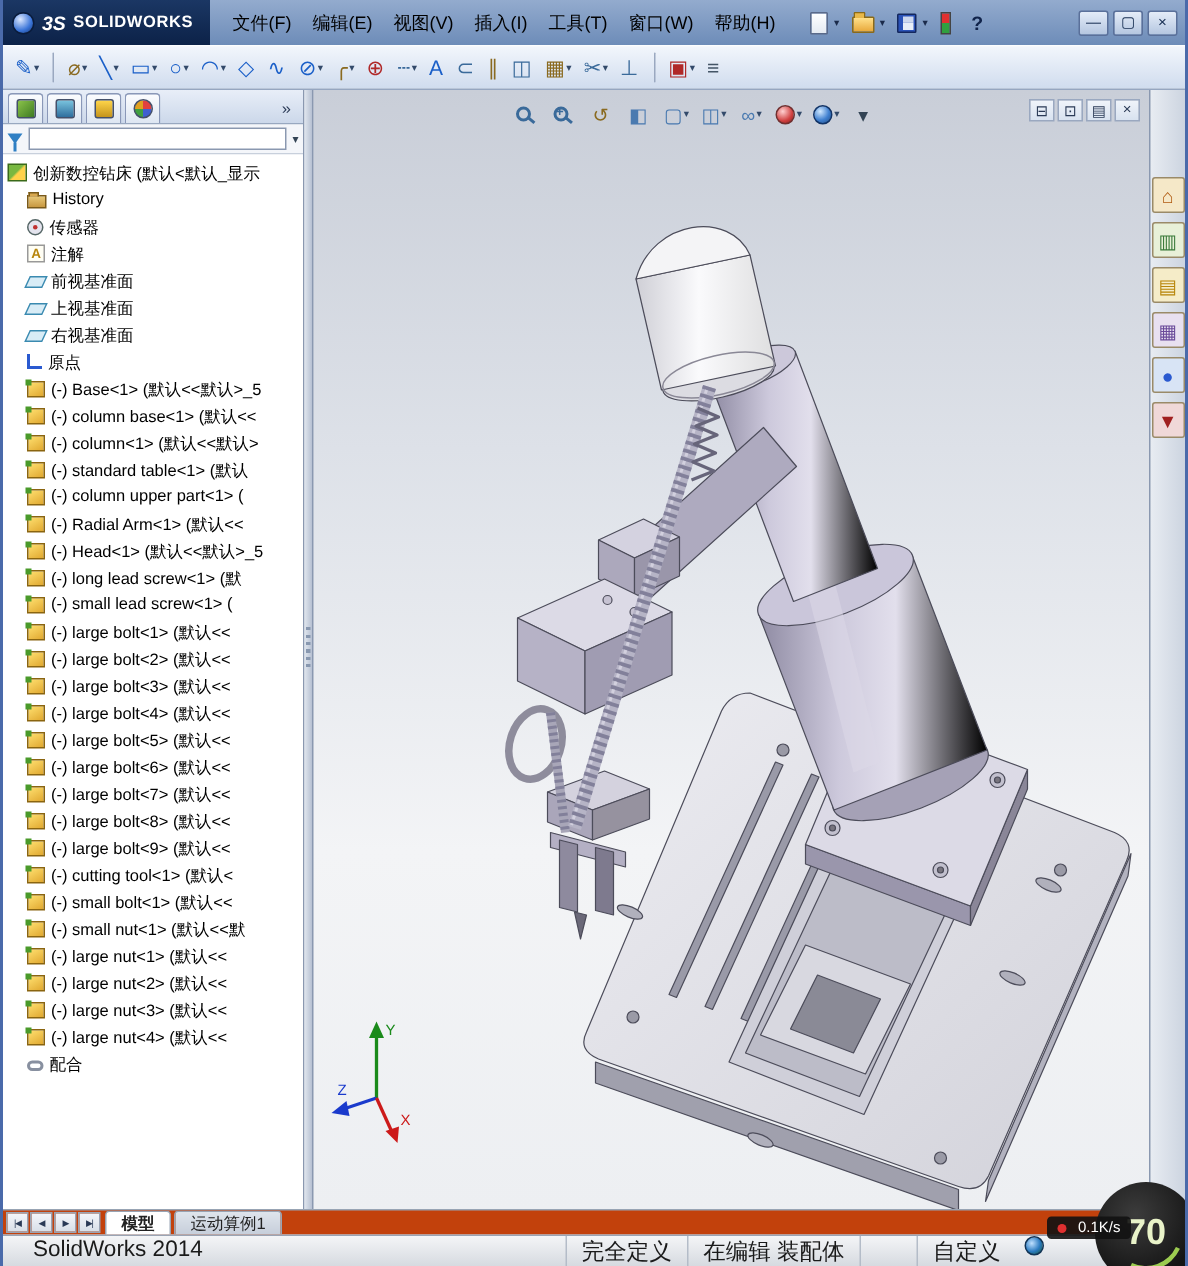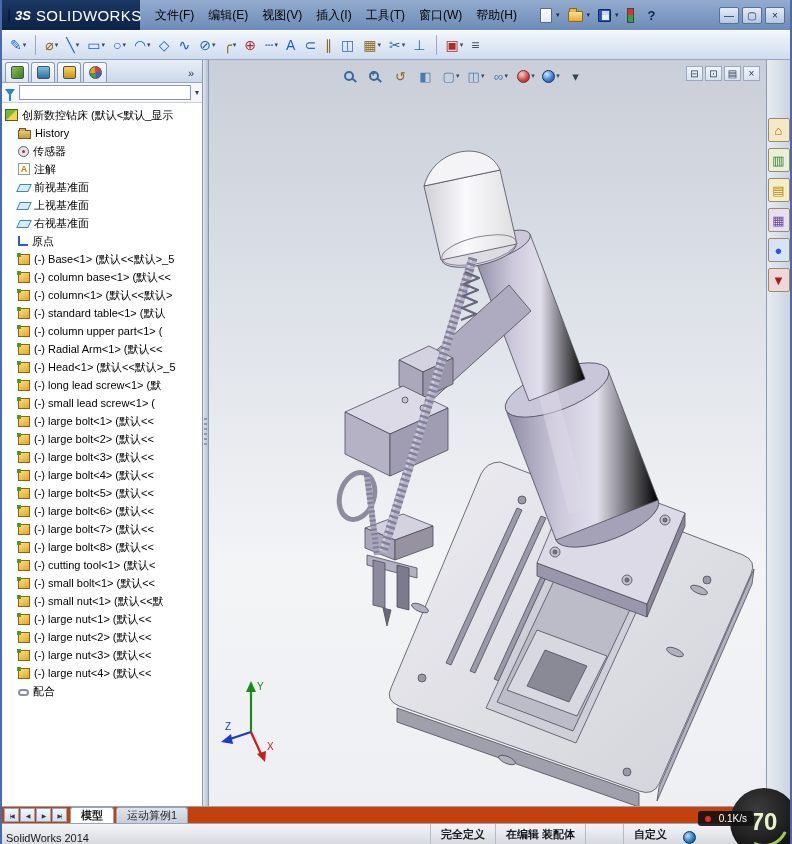--- a/index.html
+++ b/index.html
@@ -9,21 +9,21 @@
             border-left:2px solid #4a6aaa; border-right:2px solid #4a6aaa; }
 
   
   .titlebar { position:absolute; top:0; left:0; right:0; height:30px;
               background:linear-gradient(#93abce,#6d8cb8); display:flex; align-items:center; z-index:20; }
   .logo { width:138px; height:30px; background:linear-gradient(#1b3764,#0c2248);
           display:flex; align-items:center; gap:5px; padding-left:6px; flex:0 0 auto; }
   .logo-swirl { width:15px; height:15px; border-radius:50%;
                 background:radial-gradient(circle at 35% 30%,#dce8ff,#3a74d8 60%,#16356e); border:1px solid #0a1c3c; }
   .logo-mark { color:#fff; font-style:italic; font-weight:bold; font-size:13px; }
-  .logo-name { color:#fff; font-weight:normal; font-size:15px; letter-spacing:0.4px; }
+  .logo-name { color:#fff; font-weight:bold; font-size:11px; letter-spacing:0.4px; }
   .menubar { display:flex; margin-left:8px; }
   .menu-item { padding:4px 7px; font-size:12px; color:#000; cursor:default; }
   .quickbar { display:flex; align-items:center; gap:8px; margin-left:16px; }
   .qb-item { display:flex; align-items:center; gap:2px; }
   .qi-page { width:12px; height:15px; background:linear-gradient(#ffffff,#e4eaf2); border:1px solid #5a6a8a; border-radius:1px; }
   .qi-folder { width:15px; height:11px; background:linear-gradient(#ffe08a,#e8a83a); border:1px solid #8a6a1a; border-radius:1px; margin-top:3px; position:relative; }
   .qi-folder::before { content:""; position:absolute; top:-4px; left:0; width:6px; height:3px; background:#e8b84a; border:1px solid #8a6a1a; border-bottom:none; border-radius:1px 1px 0 0; }
   .qi-floppy { width:13px; height:13px; background:#2a52b8; border:1px solid #14285e; border-radius:1px; position:relative; }
   .qi-floppy::before { content:""; position:absolute; top:1px; left:3px; width:7px; height:4px; background:#cdd8ee; }
   .qi-floppy::after { content:""; position:absolute; bottom:1px; left:3px; width:7px; height:5px; background:#e8eef8; }
@@ -116,23 +116,23 @@
              border-top:1px solid #98a4b4; display:flex; align-items:flex-end; padding-left:2px; z-index:6; }
   .nav-btn { width:15px; height:14px; font-size:6px; letter-spacing:-1px; display:flex; align-items:center; justify-content:center;
              background:linear-gradient(#f4f6fa,#d8dfe8); border:1px solid #9aa4b4; margin:0 1px 1px 0; color:#2a3a56; }
   .sheet-tab { padding:0 10px; font-size:11px; height:16px; display:flex; align-items:center; border:1px solid #98a4b4; border-bottom:none;
                margin-left:2px; background:linear-gradient(#dfe5ec,#c6ceda); border-radius:3px 3px 0 0; color:#222; }
   .sheet-tab.active { background:#fff; font-weight:bold; }
 
   
   .statusbar { position:absolute; left:0; right:0; bottom:0; height:21px;
                background:linear-gradient(#f4f5f7,#d6dae0); border-top:1px solid #9aa4b4;
-               display:flex; align-items:flex-end; font-size:11px; color:#1a1a1a; padding-left:4px; z-index:10; }
+               display:flex; align-items:flex-start; font-size:15px; color:#1a1a1a; padding-left:20px; z-index:10; }
   .sb-spacer { flex:1; }
-  .sb-cell { padding:0 10px; border-left:1px solid #b4bcc8; height:100%; display:flex; align-items:center; min-width:38px;font-weight:bold; }
+  .sb-cell { padding:0 10px; border-left:1px solid #b4bcc8; height:100%; display:flex; align-items:center; min-width:38px; }
   .sb-globe { width:13px; height:13px; border-radius:50%; margin:0 6px;
               background:radial-gradient(circle at 35% 35%,#bfe0ff,#2a7ac0 55%,#1a5a30); border:1px solid #113355; }
   .sb-pad { width:88px; height:100%; }
 
   
   .rec-pill { position:absolute; right:36px; bottom:18px; height:15px; background:rgba(18,18,18,0.9); border-radius:3px;
               color:#fff; font-size:10px; display:flex; align-items:center; gap:8px; padding:0 7px; z-index:40; }
   .rec-dot { width:6px; height:6px; border-radius:50%; background:#e03030; }
   .rec-circle { position:absolute; right:-8px; bottom:-12px; width:68px; height:68px; border-radius:50%;
                 background:radial-gradient(circle at 40% 32%,#3c3c3c,#141414 70%); color:#e9f3c9; font-size:24px; font-weight:bold;
@@ -466,20 +466,24 @@
         <div class="trow">
           <span class="ti ti-component ind1"></span>
           <span class="tlabel">(-) large bolt&lt;7&gt; (默认&lt;&lt;</span>
         </div>
 
         <div class="trow">
           <span class="ti ti-component ind1"></span>
           <span class="tlabel">(-) large bolt&lt;8&gt; (默认&lt;&lt;</span>
         </div>
 
+        <div class="trow">
+          <span class="ti ti-component ind1"></span>
+          <span class="tlabel">(-) large bolt&lt;9&gt; (默认&lt;&lt;</span>
+        </div>
 
         <div class="trow">
           <span class="ti ti-component ind1"></span>
           <span class="tlabel">(-) cutting tool&lt;1&gt; (默认&lt;</span>
         </div>
 
         <div class="trow">
           <span class="ti ti-component ind1"></span>
           <span class="tlabel">(-) small bolt&lt;1&gt; (默认&lt;&lt;</span>
         </div>

